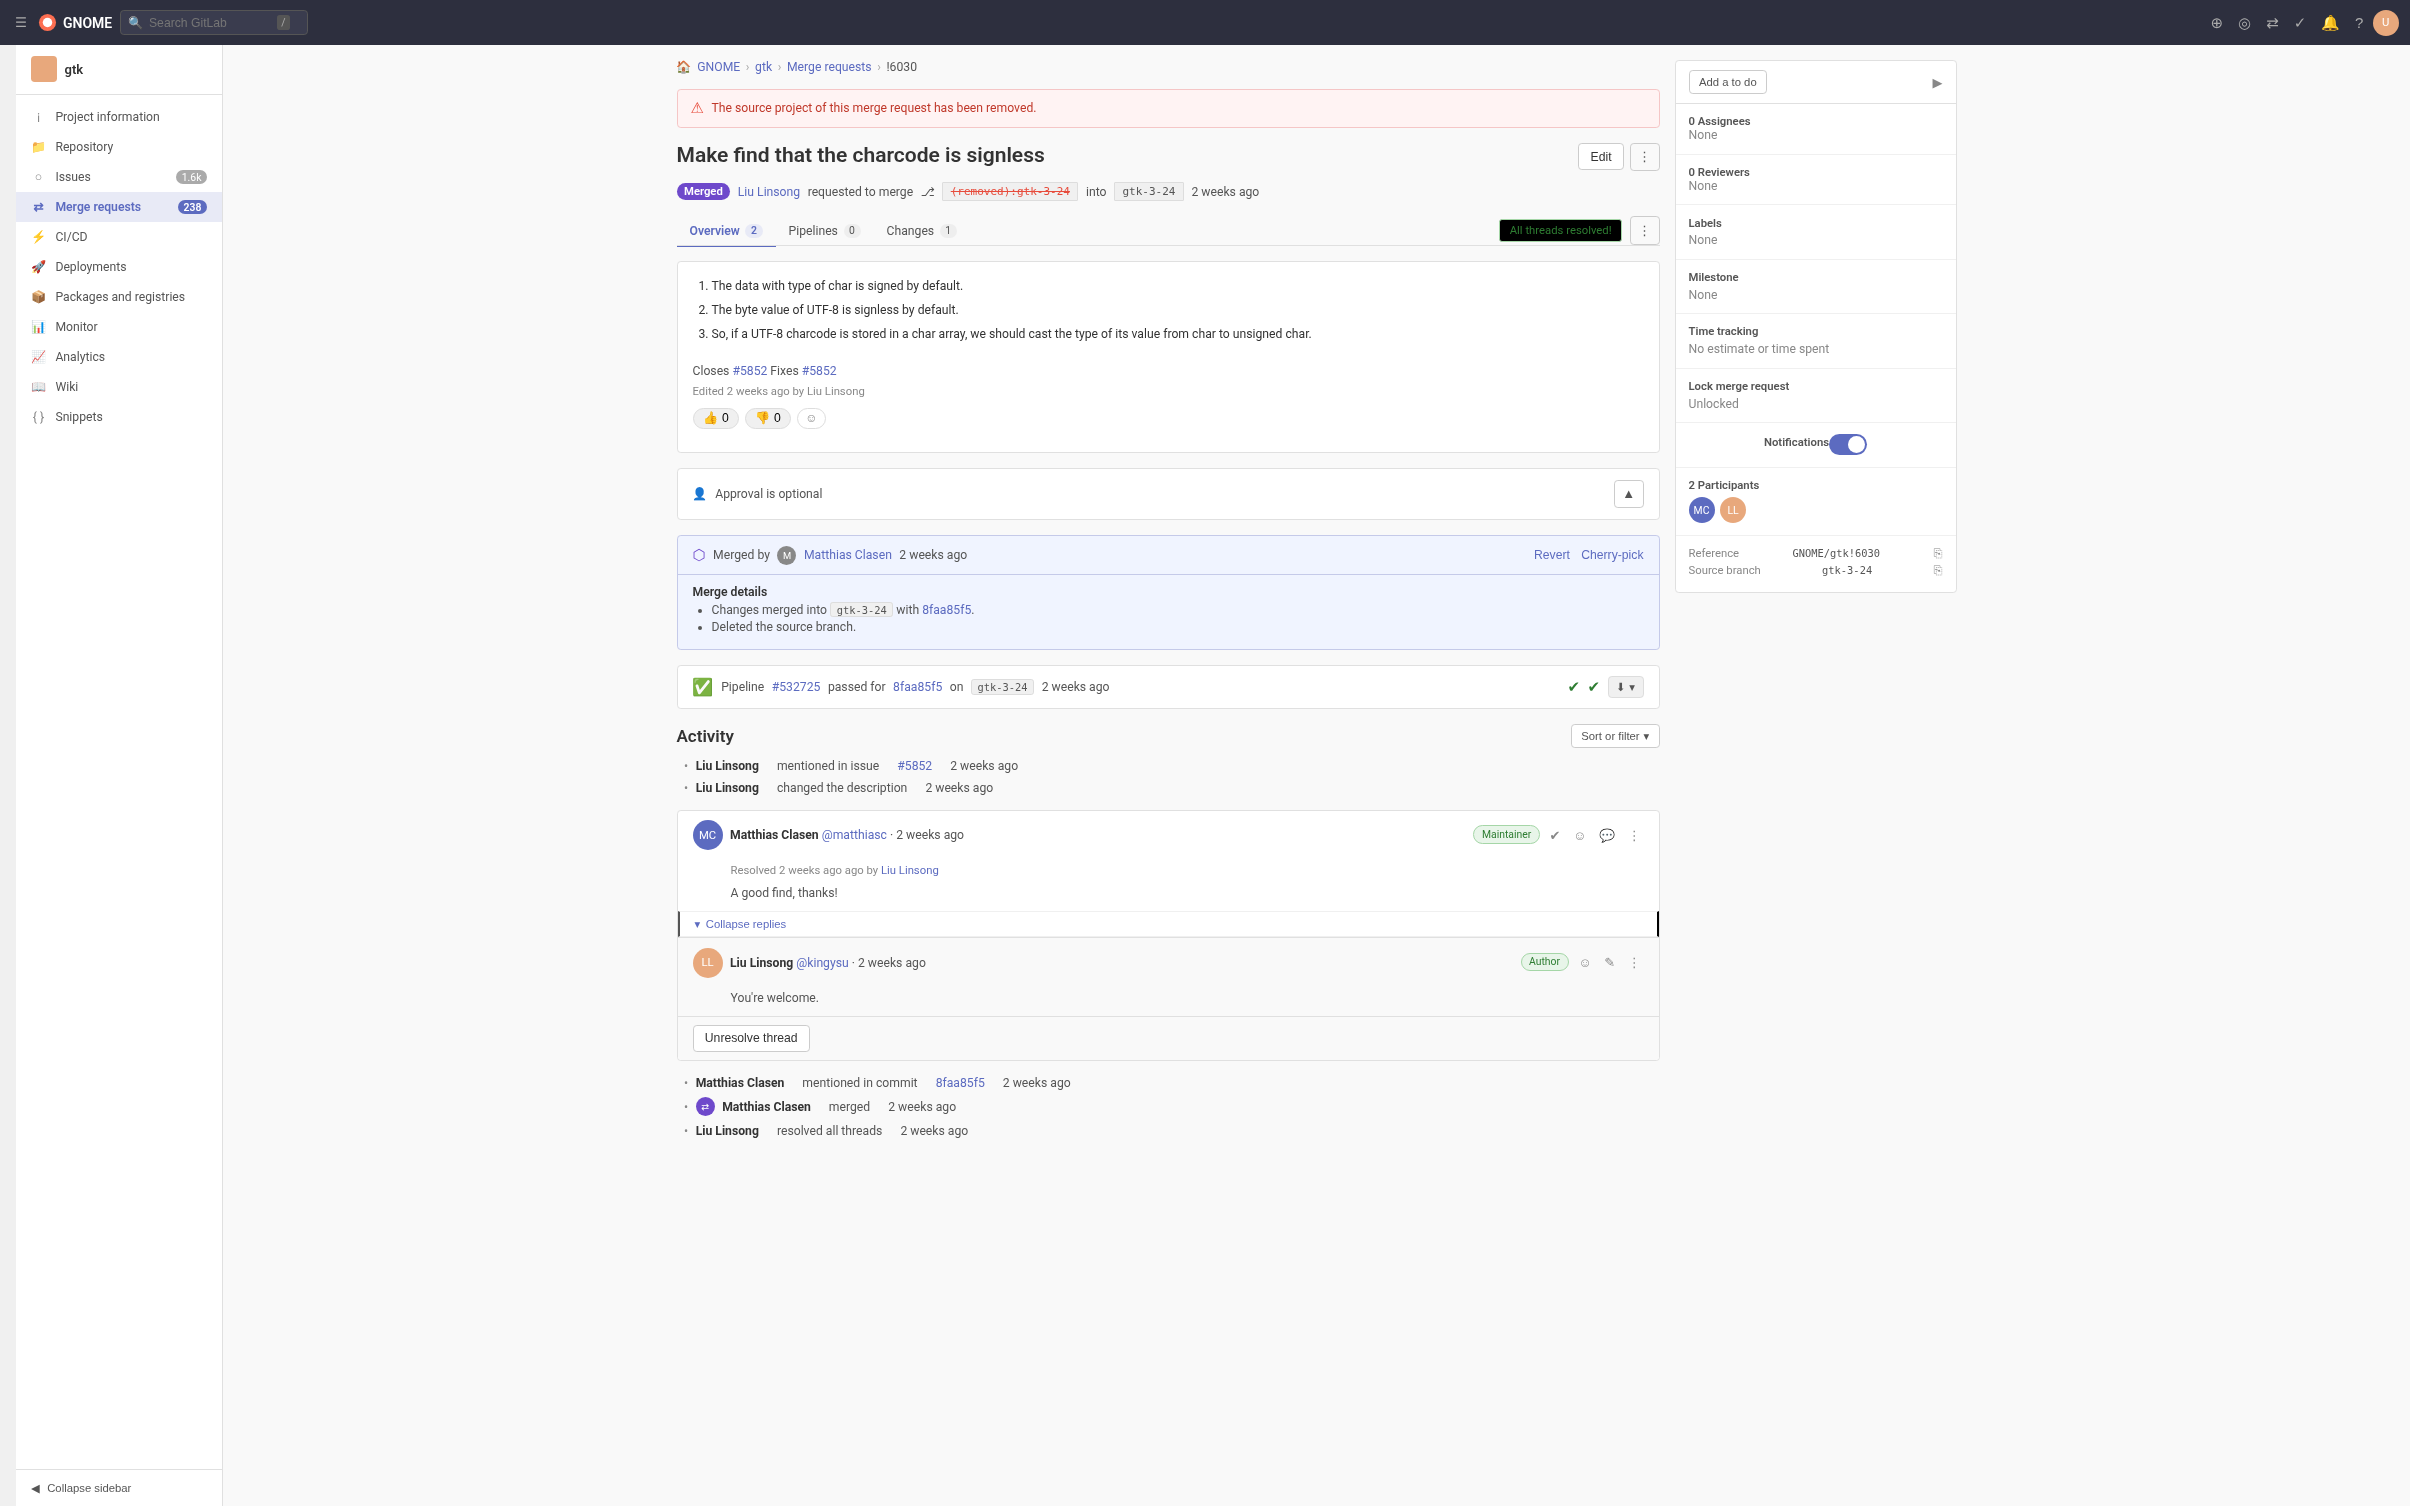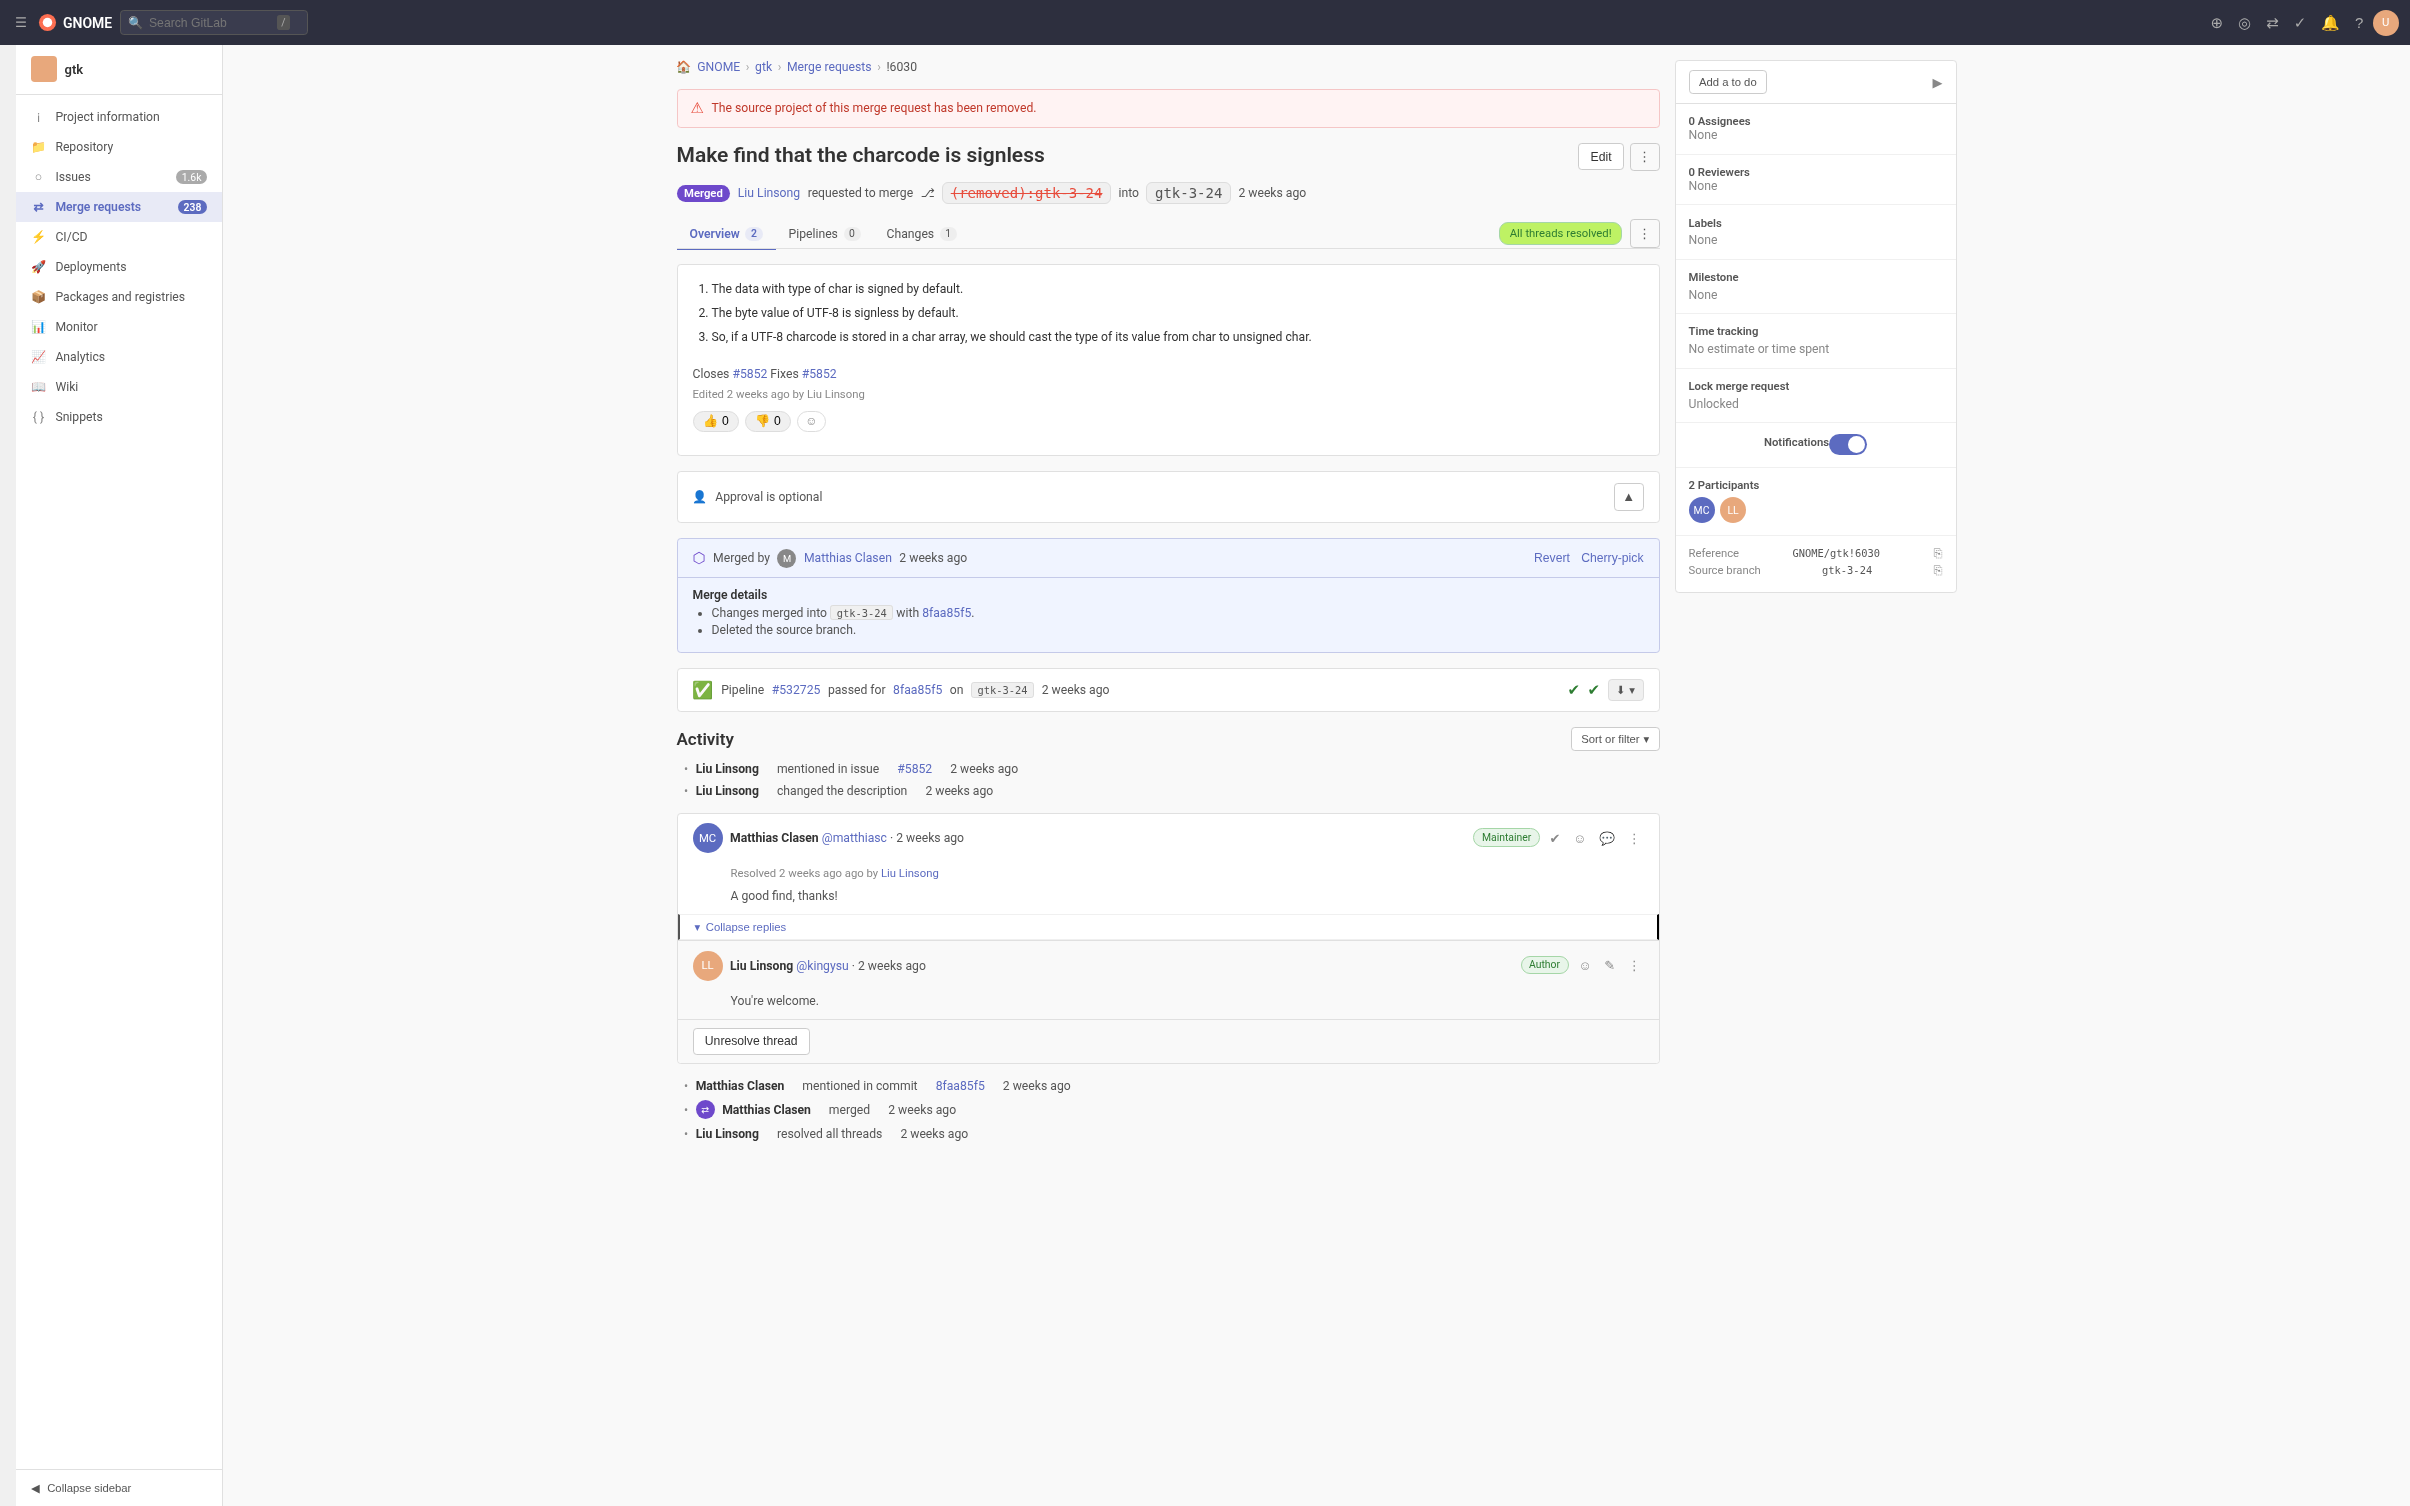--- a/index.html
+++ b/index.html
@@ -55,31 +55,31 @@
     .mr-title-row { display: flex; align-items: flex-start; justify-content: space-between; margin-bottom: 11.3px; }
     .mr-title { font-size: 21px; font-weight: 600; color: #333; flex: 1; }
     .mr-actions { display: flex; gap: 5.6px; align-items: center; }
     .btn { padding: 5.6px 11.3px; border-radius: 3.8px; border: 0.9px solid #ccc; background: #fff; cursor: pointer; font-size: 12.2px; color: #333; }
     .btn-icon { background: none; border: 0.9px solid #ccc; padding: 5.6px 7.5px; border-radius: 3.8px; cursor: pointer; color: #555; font-size: 13px; }
 
     
     .mr-meta { display: flex; align-items: center; gap: 7.5px; font-size: 12.2px; color: #555; margin-bottom: 15px; flex-wrap: wrap; }
     .badge-merged { background: #6e49cb; color: #fff; padding: 1.9px 7.5px; border-radius: 9.4px; font-size: 11.3px; font-weight: 600; }
     .mr-meta a { color: #5c6bc0; text-decoration: none; }
-    .branch-chip { background: #f0f0f0; border: 0.9px solid #ddd; padding: 1.9px 7.5px; border-radius: 6px; font-size: 14px; color: #555; font-family: monospace; }
+    .branch-chip { background: #f0f0f0; border: 0.9px solid #ddd; padding: 1.9px 7.5px; border-radius: 1px; font-size: 11px; color: #555; font-family: monospace; }
     .branch-chip.removed { color: #e74c3c; text-decoration: line-through; }
 
     
     .tabs { display: flex; border-bottom: 1.9px solid #e0e0e0; margin-bottom: 15px; }
     .tab { padding: 7.5px 13px; cursor: pointer; font-size: 12.2px; color: #555; border-bottom: 1.9px solid transparent; margin-bottom: -1.9px; display: flex; align-items: center; gap: 5.6px; }
     .tab.active { color: #5c6bc0; border-bottom-color: #5c6bc0; font-weight: 600; }
     .tab-count { background: #eee; border-radius: 9.4px; padding: 0.9px 5.6px; font-size: 10.4px; color: #555; }
     .tab.active .tab-count { background: #e8eaf6; color: #5c6bc0; }
     .tabs-right { margin-left: auto; display: flex; align-items: center; gap: 7.5px; }
-    .threads-resolved { background: #bef264; color: #2e7d32; border: 0.9px solid #a5d6a7; border-radius: 9px; padding: 3.8px 9.4px; font-size: 11.3px; text-align: right; }
+    .threads-resolved { background: #000000; color: #2e7d32; border: 0.9px solid #a5d6a7; border-radius: 3px; padding: 3.8px 9.4px; font-size: 11.3px; text-align: right; }
 
     
     .description-box { background: #fff; border: 0.9px solid #e0e0e0; border-radius: 3.8px; padding: 15px; margin-bottom: 15px; }
     .description-list { padding-left: 19px; }
     .description-list li { margin-bottom: 5.6px; font-size: 12.2px; line-height: 1.5; }
     .closes-line { font-size: 12.2px; color: #555; margin-bottom: 7.5px; }
     .closes-line a { color: #5c6bc0; text-decoration: none; }
     .edited-line { font-size: 11.3px; color: #888; margin-bottom: 9.4px; }
 
     

